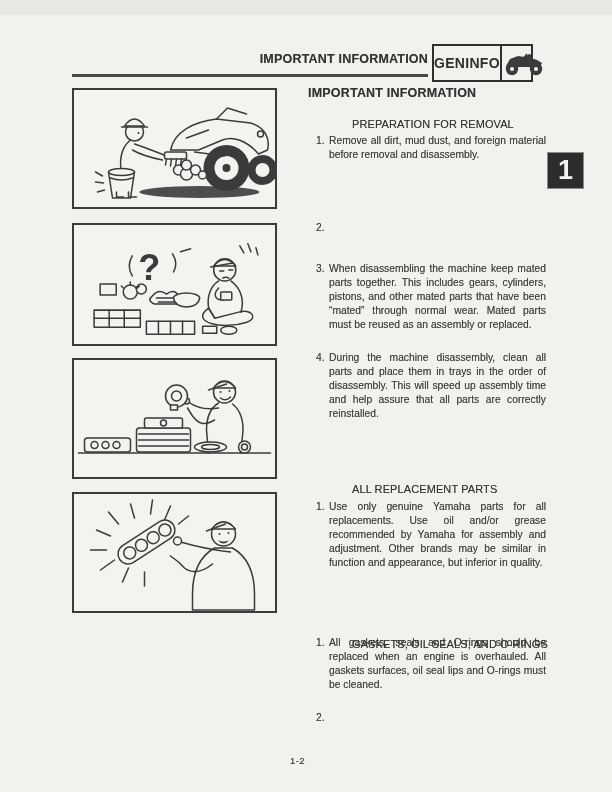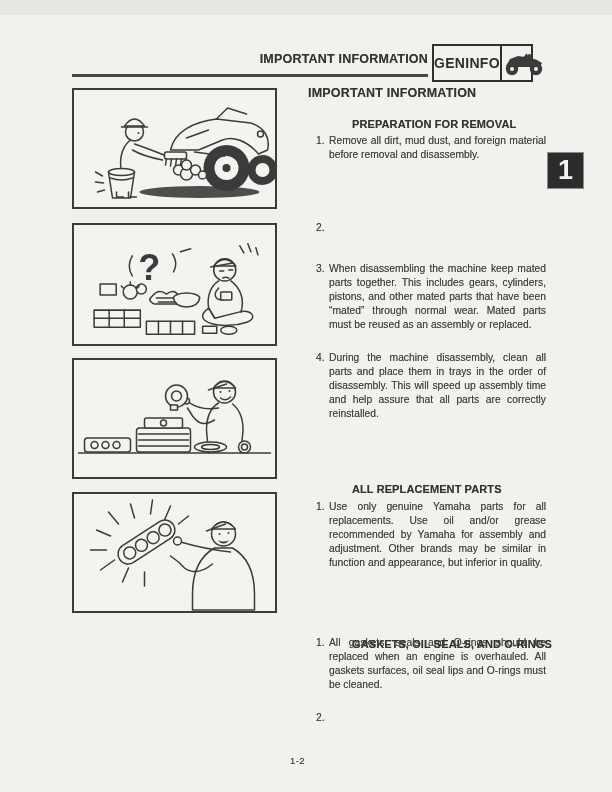--- a/index.html
+++ b/index.html
@@ -48,21 +48,21 @@
   .fl { stroke:#3b3b3b; stroke-width:1.5; stroke-linejoin:round; fill:#f4f3f0; }
   .dk { fill:#3b3b3b; stroke:none; }
 
   
   .col-heading {
     position:absolute; left:308px; top:71px;
     font-size:12.5px; font-weight:bold; color:#333; letter-spacing:.2px;
   }
   .sec-title {
     position:absolute; left:308px;
-    font-size:11px; font-weight:bold; color:#333; letter-spacing:.1px; white-space:nowrap;padding-left:44px;
+    font-size:11px; font-weight:normal; color:#333; letter-spacing:.1px; white-space:nowrap;padding-left:44px;
   }
   .item {
     position:absolute; left:316px; width:230px; box-sizing:border-box; padding-left:13px;
     font-size:10.3px; line-height:14px; text-align:justify; color:#3f3e3c;
   }
   .item .num { position:absolute; left:0; top:0; }
 
   
   .page-num { position:absolute; left:290px; top:740px; font-size:9.5px; letter-spacing:.4px; color:#444; }
   .scan-line { position:absolute; left:62px; top:785px; width:73px; height:2px; background:#8a8ade; }

